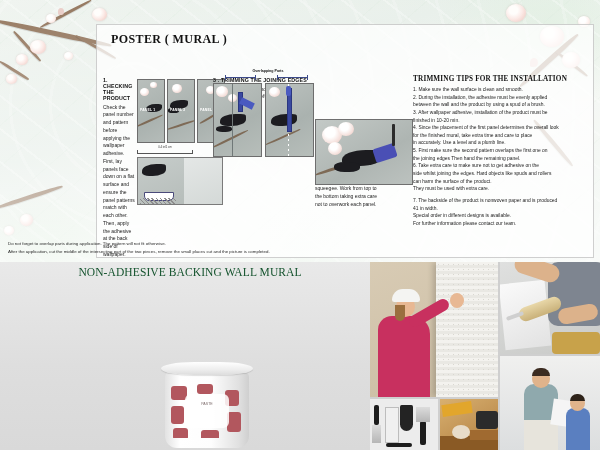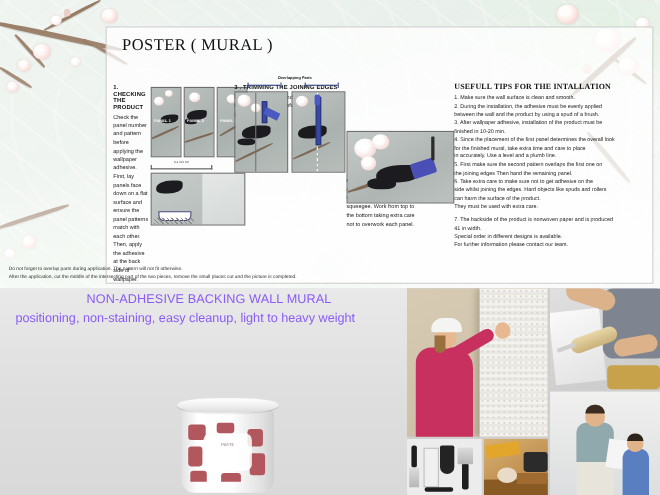--- a/index.html
+++ b/index.html
@@ -40,21 +40,21 @@
   .blossom.small{background:radial-gradient(circle at 40% 36%, #ffffff 0 30%, #fdeeea 60%, #f0d2cb 100%);}
   .bud{position:absolute;border-radius:50% 50% 50% 20%;background:#e8c9c3;}
 
   
   .panel{
     position:absolute;left:96px;top:24px;width:496px;height:232px;
     background:rgba(255,255,255,.74);
     border:1px solid rgba(150,150,150,.45);
   }
   .panel-titles{padding:6px 0 0 14px;}
-  .ptitle{font-family:"Liberation Serif", serif;font-weight:normal;font-size:15px;letter-spacing:.4px;color:#121212;line-height:1.35;}
+  .ptitle{font-family:"Liberation Serif", serif;font-weight:bold;font-size:12px;letter-spacing:.4px;color:#121212;line-height:1.35;}
   .psub{
     font-family:"Liberation Serif", serif;font-weight:bold;font-size:8.1px;letter-spacing:.15px;color:#0d0d0d;
     margin-top:4px;margin-left:6px;border-bottom:1px solid #2b2b2b;display:inline-block;padding-bottom:1px;
   }
 
   .cols{position:absolute;left:0;top:52px;width:496px;height:180px;}
   .col{position:absolute;top:0;}
   .c1{left:-90px;width:128px;}
   .c2{left:40px;width:86px;}
   .c3{left:116px;width:120px;}
@@ -108,21 +108,21 @@
     background:linear-gradient(150deg,#c3c9c6,#aeb5b2 60%,#bcc2bf);}
   .sq{position:absolute;background:#4a4fb5;border-radius:2px;}
   .handtool{position:absolute;background:#2b2b2b;border-radius:1px;}
 
   .footnote{position:absolute;left:8px;top:240px;width:520px;font-size:4.4px;color:#2a2a2a;line-height:1.85;}
   .footnote .ln{display:block;}
 
   
   .lower{position:absolute;left:0;top:262px;width:600px;height:188px;background:#e3e3e3;}
   .lower-bg{position:absolute;inset:0;background:linear-gradient(180deg,#e9e9e9,#dedede 55%,#d9d9d9);}
-  .desc{position:absolute;left:14px;top:4px;width:352px;color:#8b5cf6;}
+  .desc{position:absolute;left:14px;top:4px;width:352px;color:#14532d;font-family:Liberation Serif, serif;}
   .desc h2{margin:0 0 4px 0;font-size:11.5px;font-weight:normal;text-align:center;letter-spacing:.1px;}
   .desc p{margin:0;font-size:11.5px;line-height:1.48;font-weight:normal;}
 
   
   .bucket{position:absolute;left:160px;top:362px;width:94px;height:86px;}
   .bk-lid{position:absolute;left:1px;top:0;width:92px;height:13px;border-radius:46px/9px;
     background:linear-gradient(180deg,#ffffff,#ededed 60%,#dcdcdc);box-shadow:0 1px 1px rgba(0,0,0,.12);}
   .bk-body{position:absolute;left:5px;top:10px;width:84px;height:76px;
     background:linear-gradient(90deg,#e2e2e2 0%,#ffffff 18%,#fdfdfd 55%,#e0e0e0 88%,#cfcfcf 100%);
     border-radius:5px 5px 12px 12px;overflow:hidden;}
@@ -343,21 +343,21 @@
         <div class="tb-blossom" style="left:22px;top:2px;width:16px;height:14px;"></div>
         <div class="tb-blossom" style="left:12px;top:22px;width:14px;height:13px;"></div>
         <div class="tb-branch" style="left:-2px;top:44px;width:60px;height:3px;transform:rotate(-18deg);"></div>
         <div class="tb-bird" style="left:26px;top:30px;width:40px;height:16px;"></div>
         <div class="tb-bird" style="left:18px;top:42px;width:26px;height:10px;border-radius:40%;"></div>
         <div class="sq" style="left:58px;top:26px;width:22px;height:14px;transform:rotate(-18deg);"></div>
         <div class="handtool" style="left:76px;top:4px;width:3px;height:22px;"></div>
       </div>
 
       <div class="col c5" style="top:-2px;">
-        <p class="tips-h">USEFULL TIPS FOR THE INTALLATION</p>
+        <p class="tips-h">TRIMMING TIPS FOR THE INSTALLATION</p>
 
         <p class="tip">
           <span class="ln">1. Make sure the wall surface is clean and smooth.</span>
         </p>
         <p class="tip">
           <span class="ln">2. During the installation, the adhesive must be evenly applied</span>
           <span class="ln">    between the wall and the product by using a spud of a brush.</span>
         </p>
         <p class="tip">
           <span class="ln">3. After wallpaper adhesive, installation of the product must be</span>
@@ -394,21 +394,20 @@
     <span class="ln">After the application, cut the middle of the intersecting part of the two pieces, remove the small places cut and the picture is completed.</span>
   </div>
 
   <div class="lower">
     <div class="lower-bg"></div>
   </div>
 
   <div class="desc" style="position:absolute;left:14px;top:266px;width:352px;">
     <h2>NON-ADHESIVE BACKING WALL MURAL</h2>
     <p>
-      <span style="display:block;">positioning, non-staining, easy cleanup, light to heavy weight</span>
     </p>
   </div>
 
   <div class="bucket">
     <div class="bk-body">
       <div class="bk-label">
         <div class="bk-patch" style="left:0px;top:2px;width:16px;height:14px;"></div>
         <div class="bk-patch" style="left:0px;top:22px;width:13px;height:18px;"></div>
         <div class="bk-patch" style="left:2px;top:44px;width:15px;height:12px;"></div>
         <div class="bk-patch" style="left:26px;top:0px;width:16px;height:10px;"></div>

